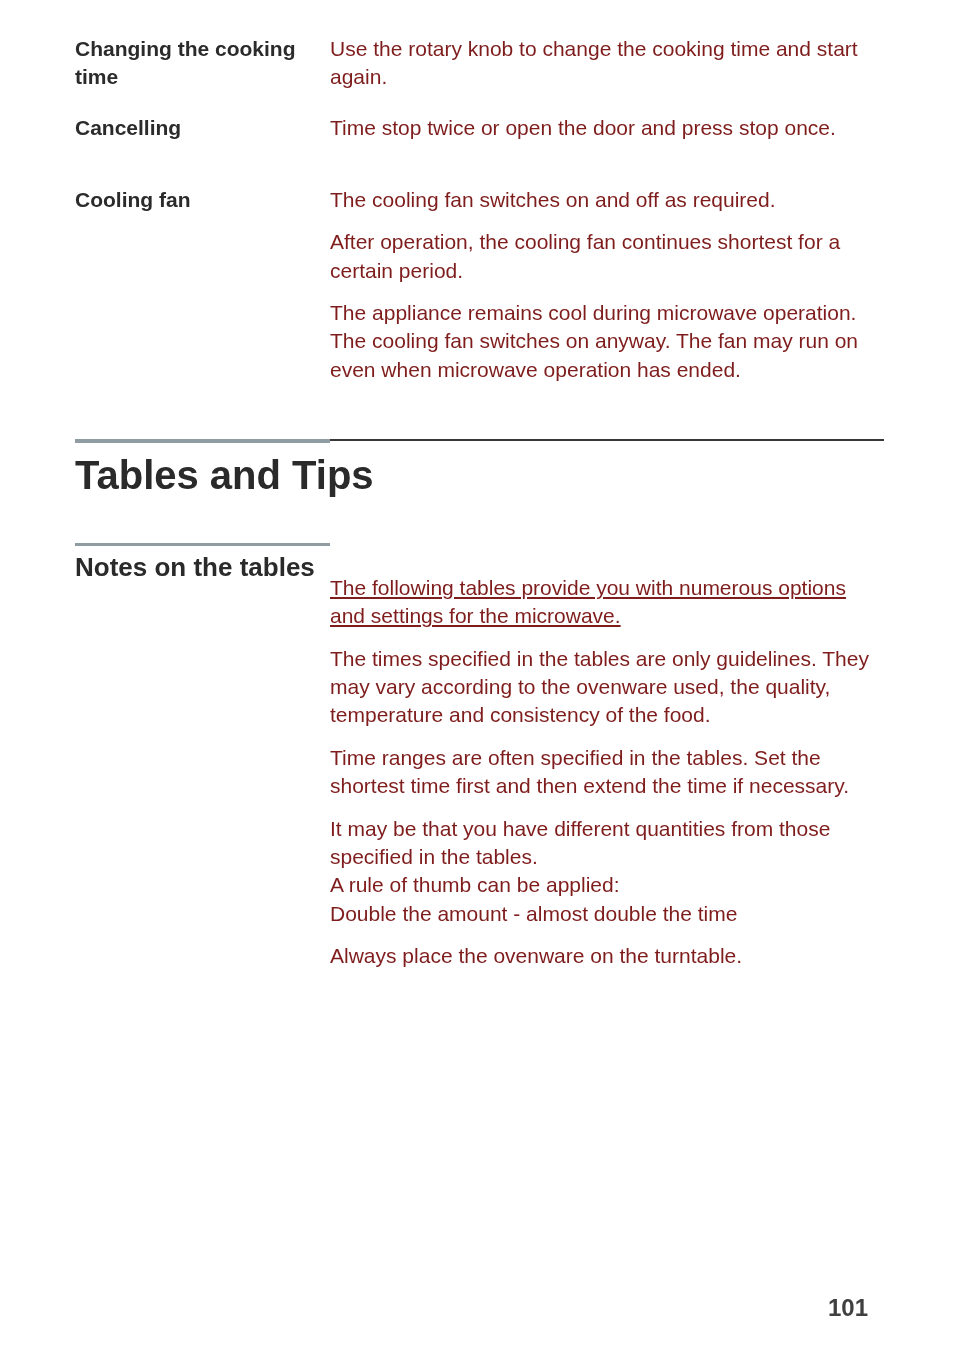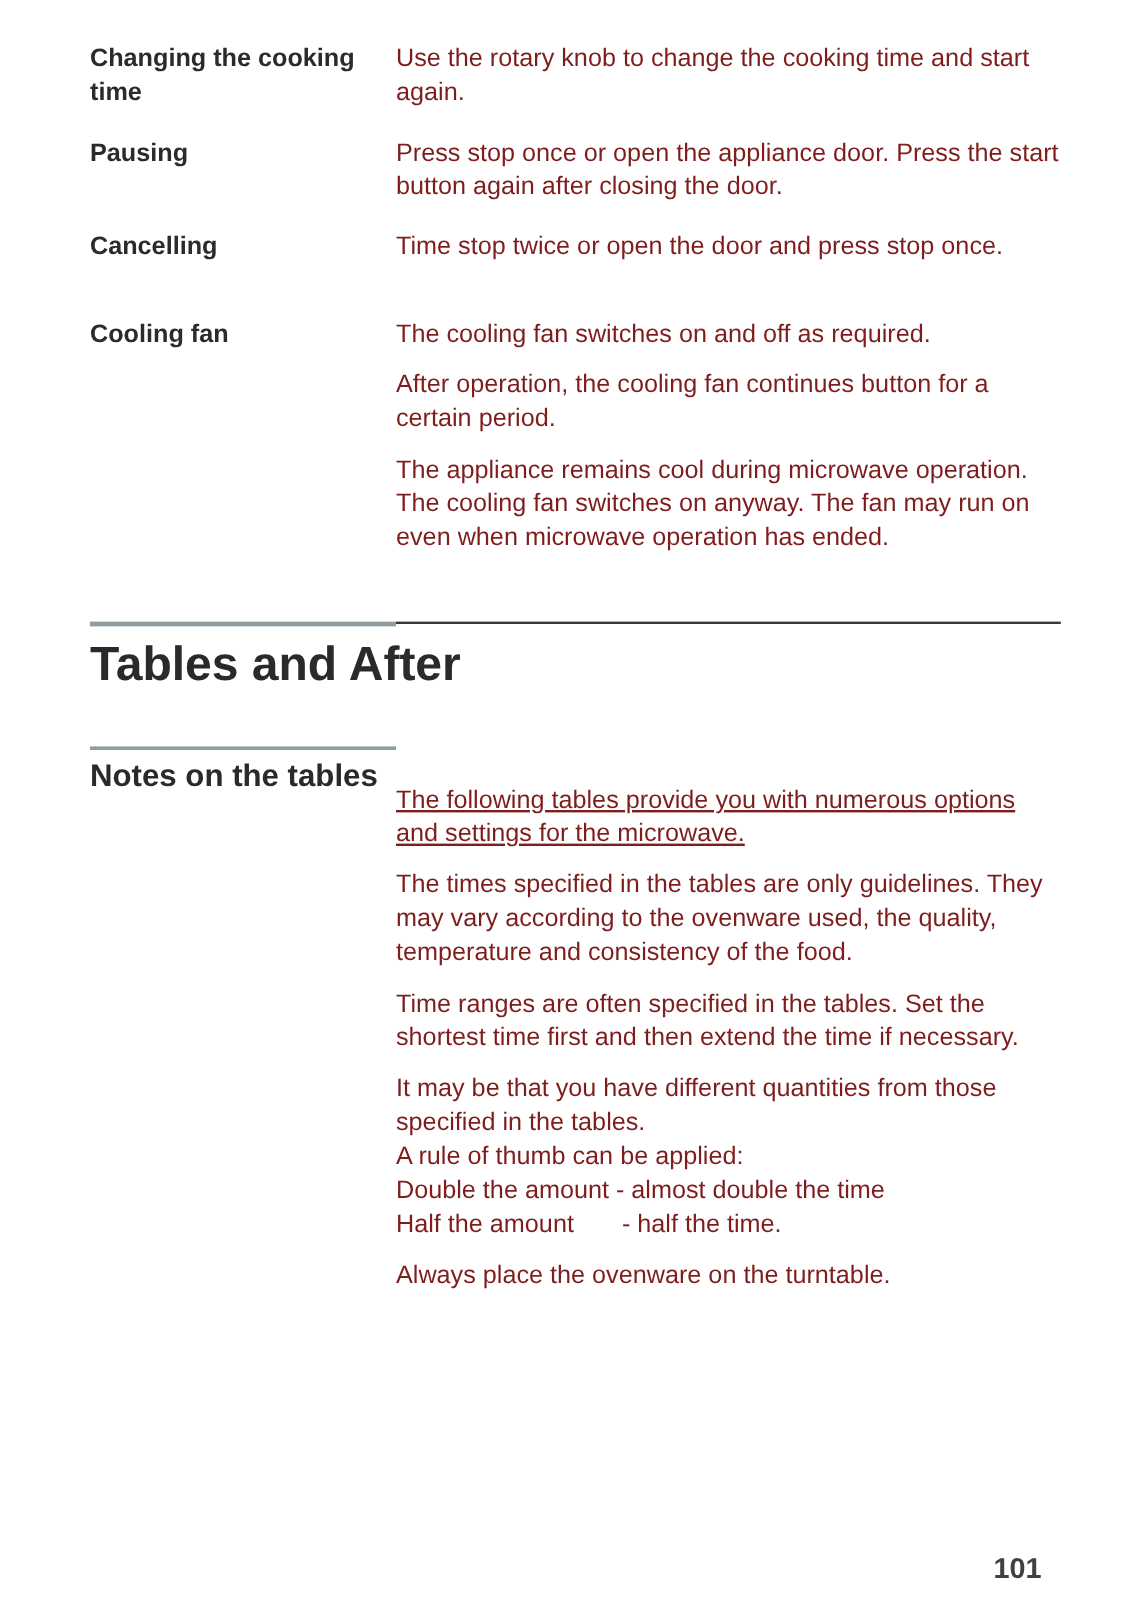--- a/index.html
+++ b/index.html
@@ -96,81 +96,69 @@
 </head>
 <body>
 
 <div class="page">
 
   <div class="row">
     <div class="col-left label">Changing the cooking time</div>
     <div class="col-right body-text">Use the rotary knob to change the cooking time and start again.</div>
   </div>
 
-  <div class="row block-gap">
-    <div class="col-left label">Pausing</div>
-    <div class="col-right body-text">Press stop once or open the appliance door. Press the start button again after closing the door.</div>
-  </div>
 
   <div class="row block-gap">
     <div class="col-left label">Cancelling</div>
     <div class="col-right body-text">Time stop twice or open the door and press stop once.</div>
   </div>
 
   <div class="row block-gap">
   </div>
 
   <div class="row block-gap">
     <div class="col-left label">Cooling fan</div>
     <div class="col-right">
       <p class="body-text">The cooling fan switches on and off as required.</p>
-      <p class="body-text para-gap">After operation, the cooling fan continues button for a certain period.</p>
+      <p class="body-text para-gap">After operation, the cooling fan continues shortest for a certain period.</p>
       <p class="body-text para-gap">The appliance remains cool during microwave operation. The cooling fan switches on anyway. The fan may run on even when microwave operation has ended.</p>
     </div>
   </div>
 
   <div class="section-break">
     <div class="row">
       <div class="col-left">
         <span class="rule-wrap">
             <hr class="rule-short">
           </span>
       </div>
       <div class="col-right">
         <hr class="rule-full">
       </div>
     </div>
-    <h1 class="h1" style="margin-top:2px;">Tables and After</h1>
+    <h1 class="h1" style="margin-top:2px;">Tables and Tips</h1>
   </div>
 
   <div style="margin-top:45px;">
     <span class="rule-wrap">
         <hr class="rule-short-thin">
       </span>
     <div class="row">
       <div class="col-left">
         <h2 class="h2">Notes on the tables</h2>
       </div>
       <div class="col-right">
         <p class="body-text" style="margin-top:22px;text-decoration:underline;">The following tables provide you with numerous options and settings for the microwave.</p>
         <p class="body-text para-gap">The times specified in the tables are only guidelines. They may vary according to the ovenware used, the quality, temperature and consistency of the food.</p>
         <p class="body-text para-gap">Time ranges are often specified in the tables. Set the shortest time first and then extend the time if necessary.</p>
 
         <div class="body-text para-gap">
           <span>It may be that you have different quantities from those specified in the tables.</span><br>
           <span>A rule of thumb can be applied:</span><br>
           <span>Double the amount - almost double the time</span><br>
-          <table style="border-collapse:collapse;">
-              <tbody>
-                <tr>
-            <td class="body-text" style="padding:0;padding-right:40px;">Half the amount</td>
-            <td class="body-text" style="padding:0;">- half the time.</td>
-          </tr>
-              </tbody>
-            </table>
         </div>
 
         <p class="body-text para-gap">Always place the ovenware on the turntable.</p>
       </div>
     </div>
   </div>
 
   <div class="page-num">101</div>
 
 </div>

